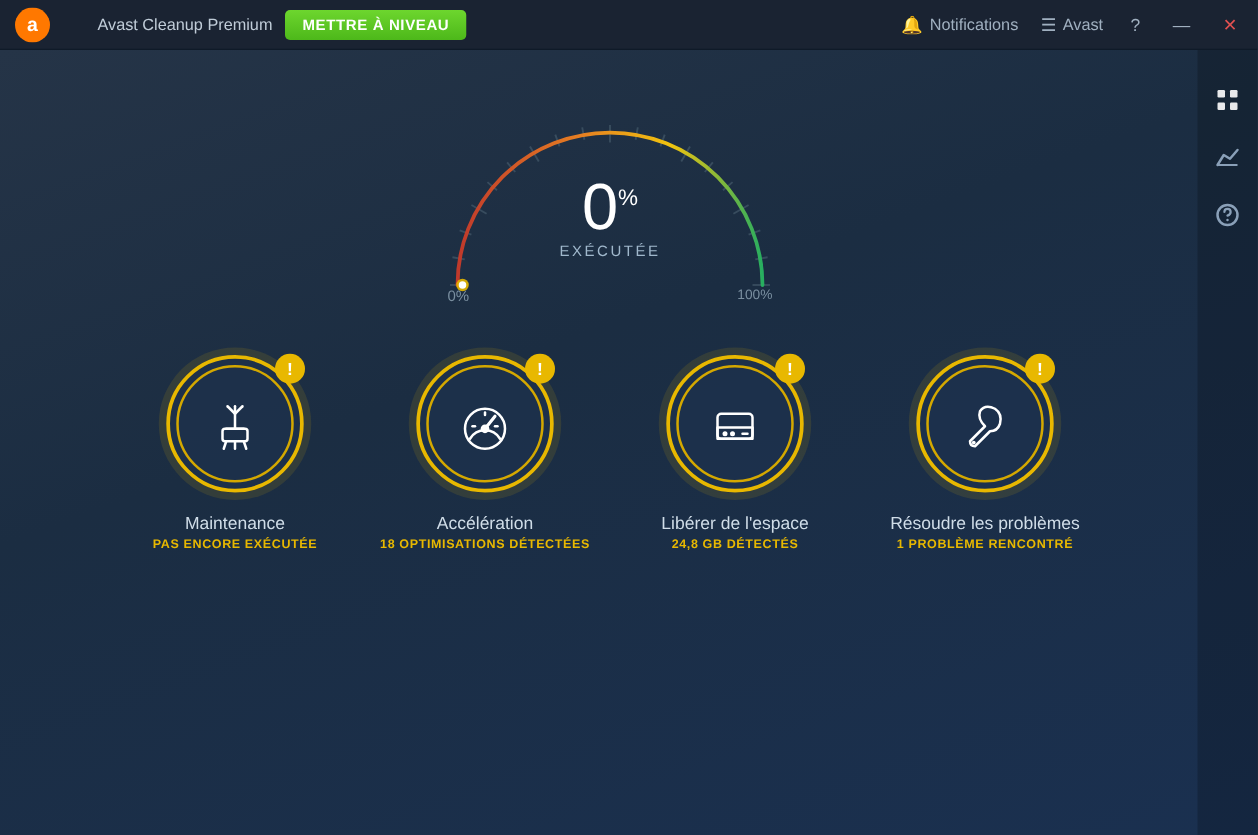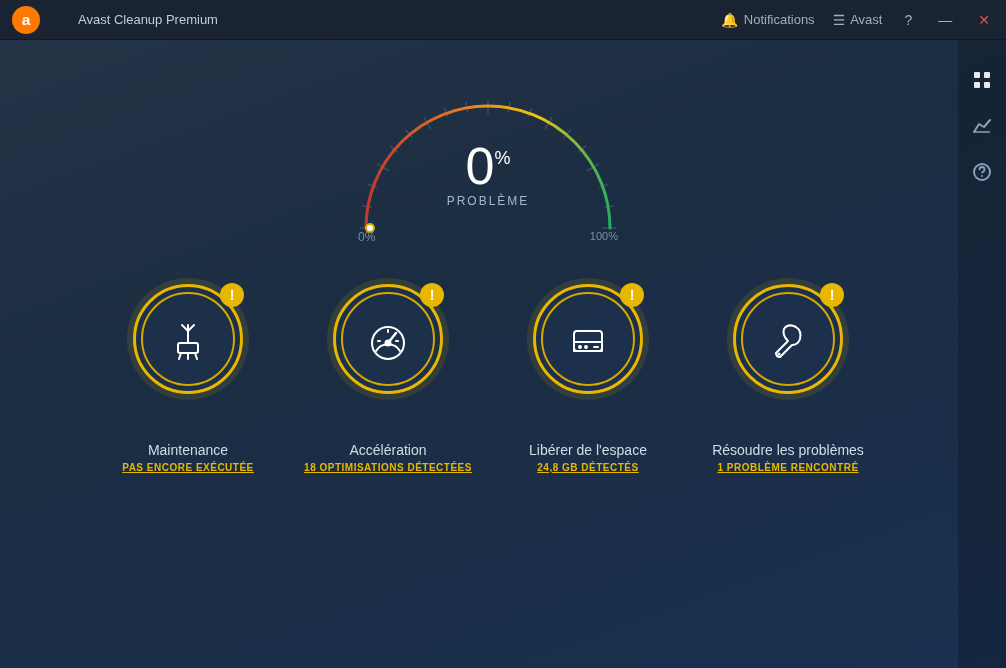--- a/index.html
+++ b/index.html
@@ -205,45 +205,44 @@
       font-size: 14px;
       font-weight: 700;
       color: white;
     }
     .card-title {
       font-size: 14px;
       color: #d0dde8;
       text-align: center;
       margin-bottom: 4px;
       font-weight: 500;
-      margin-top: 32px;
     }
     .card-subtitle {
       font-size: 10px;
       color: #e8b800;
       text-align: right;
       letter-spacing: 0.5px;
       font-weight: 600;
       text-transform: uppercase;
-      text-decoration: underline;
     }
 
     
   </style>
 </head>
 <body>
 
 <div id="titlebar">
   <div id="titlebar-left">
 
     <svg id="avast-logo" viewBox="0 0 36 36" xmlns="http://www.w3.org/2000/svg">
       <circle cx="18" cy="18" r="18" fill="#FF7800"></circle>
       <text x="18" y="24" text-anchor="middle" font-size="20" font-weight="bold" fill="white" font-family="Arial">a</text>
     </svg>
     <span id="app-title">Avast Cleanup Premium</span>
+    <button id="upgrade-btn">METTRE À NIVEAU</button>
   </div>
   <div id="titlebar-right">
     <button class="title-btn">
       <span style="font-size:14px;">🔔</span>
       <span>Notifications</span>
     </button>
     <button class="title-btn">
       <span style="font-size:14px;">☰</span>
       <span>Avast</span>
     </button>
@@ -296,21 +295,21 @@
           <path d="M 18 148 A 122 122 0 0 1 262 148" fill="none" stroke="url(#arcGrad)" stroke-width="3" stroke-linecap="round"></path>
 
           <circle cx="22" cy="148" r="5" fill="#e8b800" opacity="0.9"></circle>
           <circle cx="22" cy="148" r="3" fill="white"></circle>
         </svg>
         <div id="gauge-center">
           <div style="display:flex; align-items:flex-start; justify-content:center;">
             <span id="gauge-value" style="font-size:52px; font-weight:300; color:white; line-height:1;">0</span>
             <span style="font-size:18px; font-weight:300; color:white; margin-top:8px;">%</span>
           </div>
-          <div style="font-size:12px; color:#a0b8cc; letter-spacing:2px; text-align:center; margin-top:2px;">PROBLÈME</div>
+          <div style="font-size:12px; color:#a0b8cc; letter-spacing:2px; text-align:center; margin-top:2px;">EXÉCUTÉE</div>
         </div>
       </div>
       <div id="gauge-labels">
         <span style="font-size:12px; color:#7a8fa0;">0%</span>
         <span style="font-size:11px; color:#7a8fa0;">100%</span>
       </div>
     </div>
 
     <div id="cards">
 

